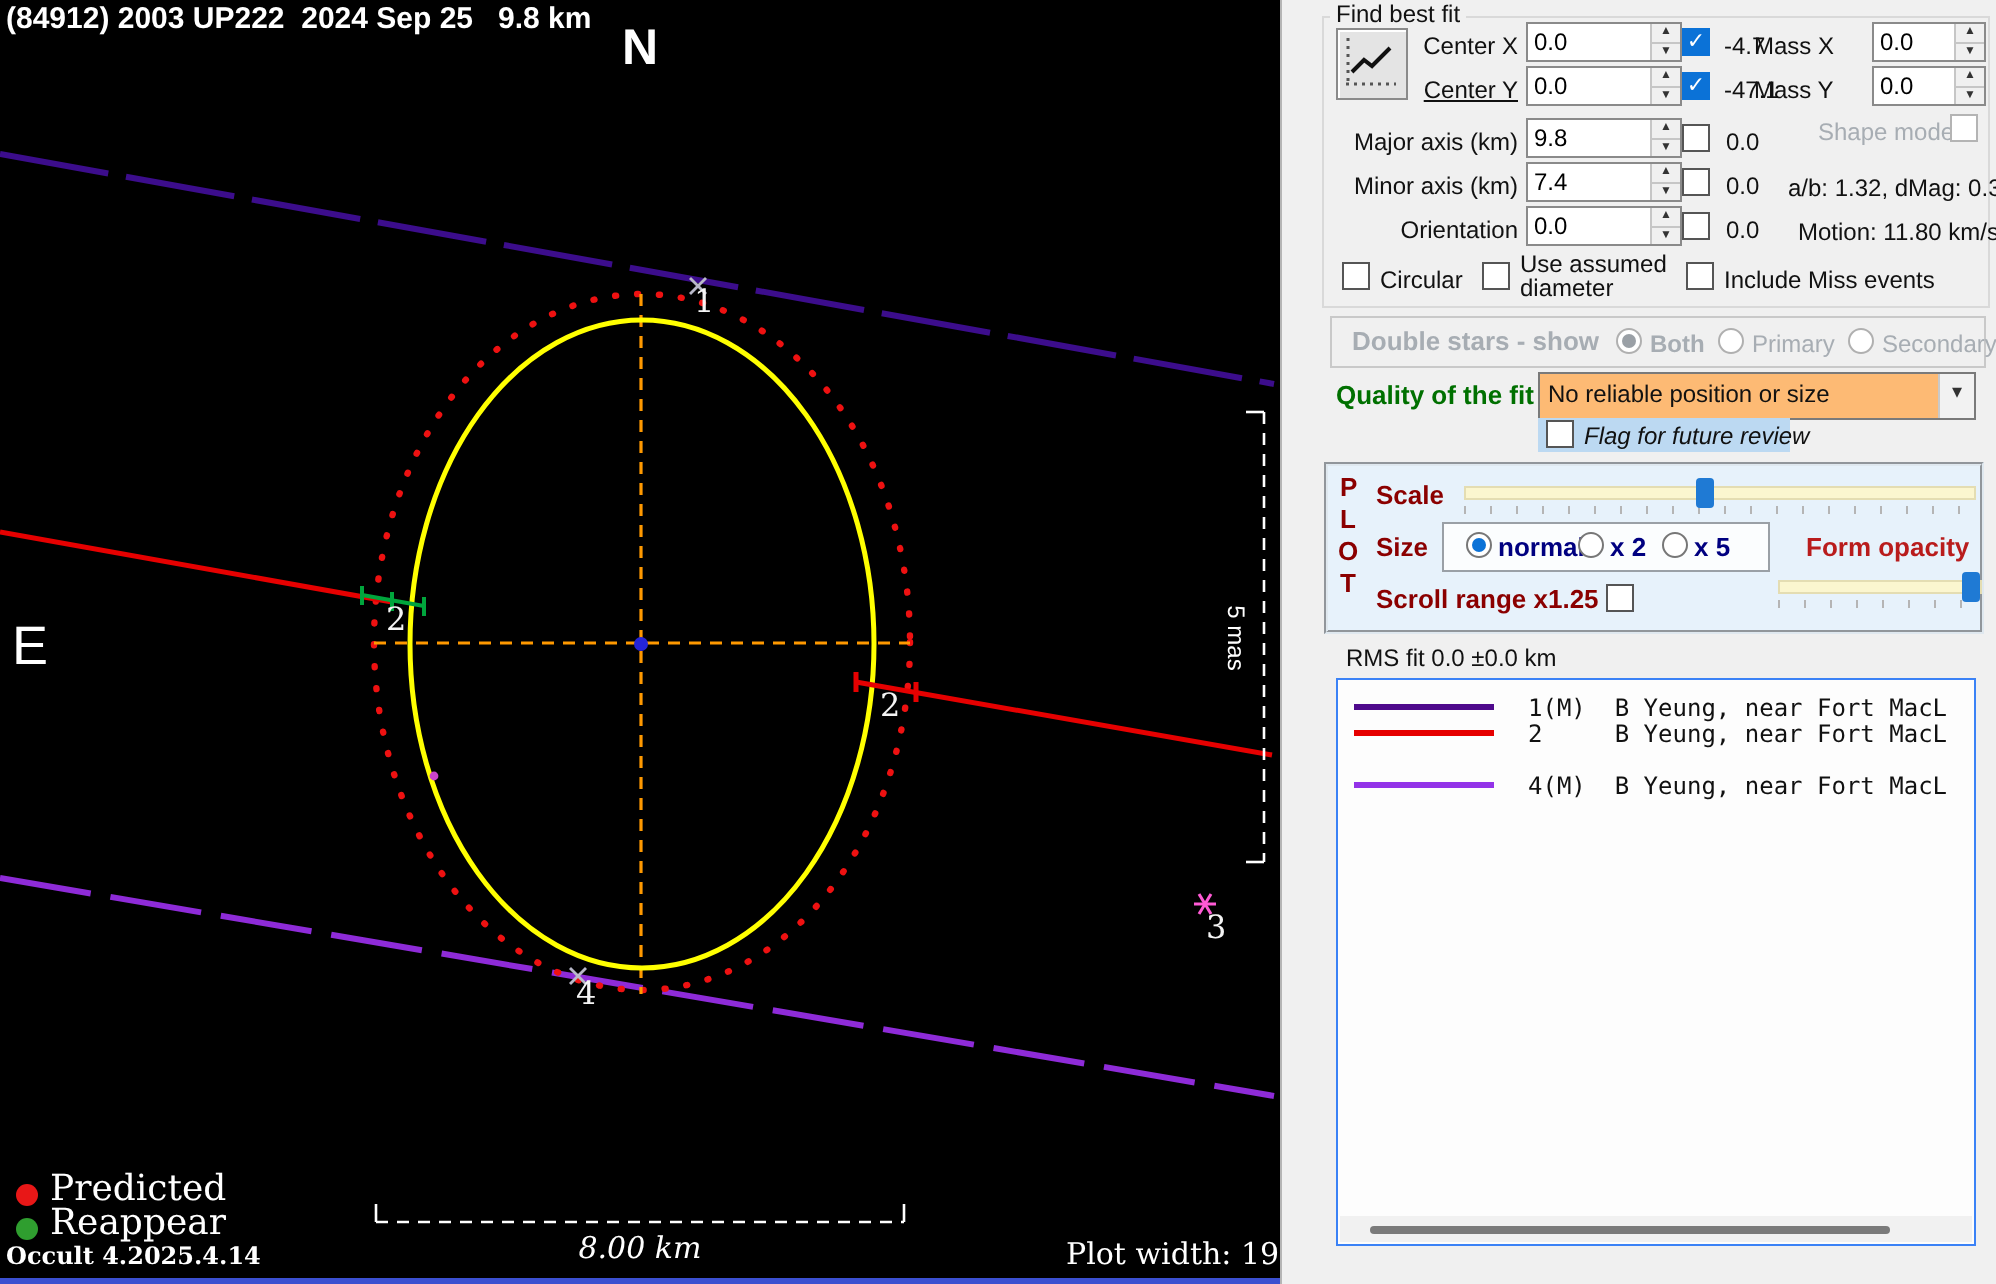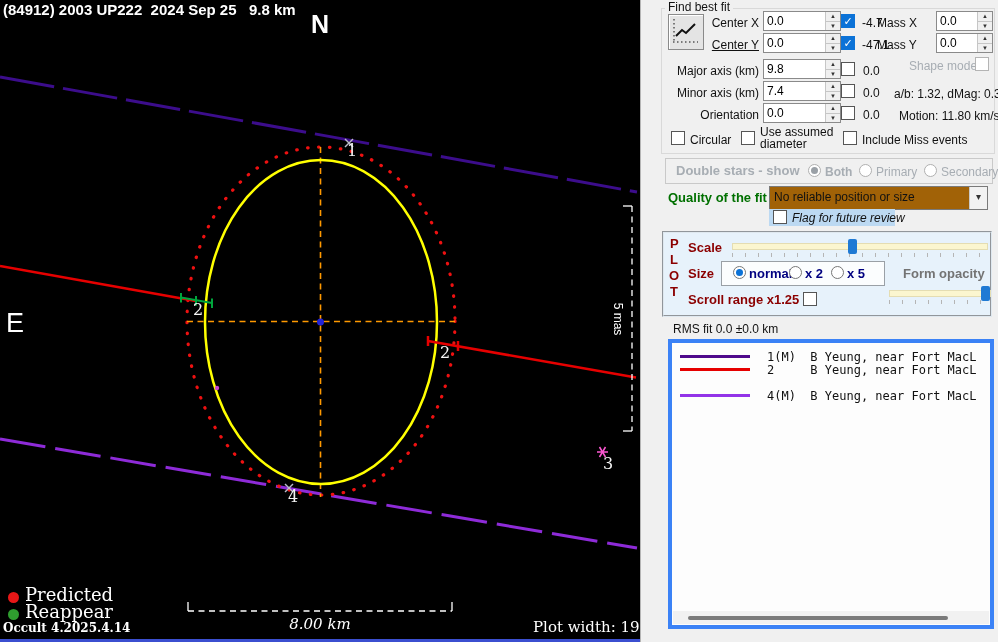--- a/index.html
+++ b/index.html
@@ -32,35 +32,35 @@
   .cb{position:absolute;width:14px;height:14px;border:1px solid #555;background:#fff;box-sizing:border-box;
       font-size:11px;line-height:12px;text-align:center;color:#fff;}
   .cb.on{background:#0b72d7;border-color:#0b72d7;}
   .cb.dis{border-color:#b4b4b4;}
   .rad{position:absolute;width:13px;height:13px;border:1px solid #777;border-radius:50%;background:#fff;box-sizing:border-box;}
   .rad.dis{border-color:#b0b0b0;}
   .rad i{position:absolute;left:2px;top:2px;right:2px;bottom:2px;border-radius:50%;}
   .rad.sel i{background:#0b72d7;}
   .rad.sel.dis i{background:#9aa0a6;}
   .gray{color:#a7adb3;}
-  .combo{position:absolute;border:1px solid #7a7a7a;background:#a16207;}
+  .combo{position:absolute;border:1px solid #7a7a7a;background:#fdba74;}
   .combo .txt{position:absolute;left:0;top:0;right:18px;bottom:0;padding:3px 4px;white-space:nowrap;overflow:hidden;}
   .combo .btn{position:absolute;right:0;top:0;width:17px;height:100%;background:#f2f2f2;border-left:1px solid #c9c9c9;
       text-align:center;font-size:10px;line-height:20px;color:#333;}
   .flagbg{position:absolute;background:#bcd9f2;}
   .ital{font-style:italic;}
   .plotbox{position:absolute;background:#e7f2fb;border:2px groove #dfe8ef;box-sizing:border-box;}
   .dred{color:#8b0000;font-weight:bold;font-size:13px;}
   .navy{color:#000080;font-weight:bold;font-size:13px;}
-  .purp{color:#737373;font-weight:bold;font-size:13px;text-align:center;}
+  .purp{color:#b91c1c;font-weight:bold;font-size:13px;text-align:center;}
   .track{position:absolute;height:7px;background:#fbf6cf;border:1px solid #e4ddb2;box-sizing:border-box;}
   .ticks{position:absolute;height:4px;background:repeating-linear-gradient(90deg,#b5b5b5 0 1px,transparent 1px 13px);}
   .thumb{position:absolute;width:9px;height:15px;background:#1f7ad4;border-radius:2px;}
   .radbox{position:absolute;border:1px solid #9aa0a6;background:#fbfdfe;}
-  .list{position:absolute;background:#fdfdfd;border:4px solid #3b82f6;overflow:hidden;}
+  .list{position:absolute;background:#fdfdfd;border:1px solid #3b82f6;overflow:hidden;}
   .lrow{position:absolute;left:0;height:13px;width:100%;}
   .sw{position:absolute;left:8px;top:5px;width:70px;height:0;border-top:3px solid #000;}
   .sw.dotted{border-top-style:dotted;}
   .ltxt{position:absolute;left:95px;top:0;font-family:"DejaVu Sans Mono",monospace;font-size:12px;white-space:pre;}
   .hscroll{position:absolute;left:1px;right:1px;bottom:1px;height:13px;background:#f1f1f1;}
   .hthumb{position:absolute;top:5px;height:4px;background:#7a7a7a;border-radius:2px;}
 </style>
 </head>
 <body>
 

